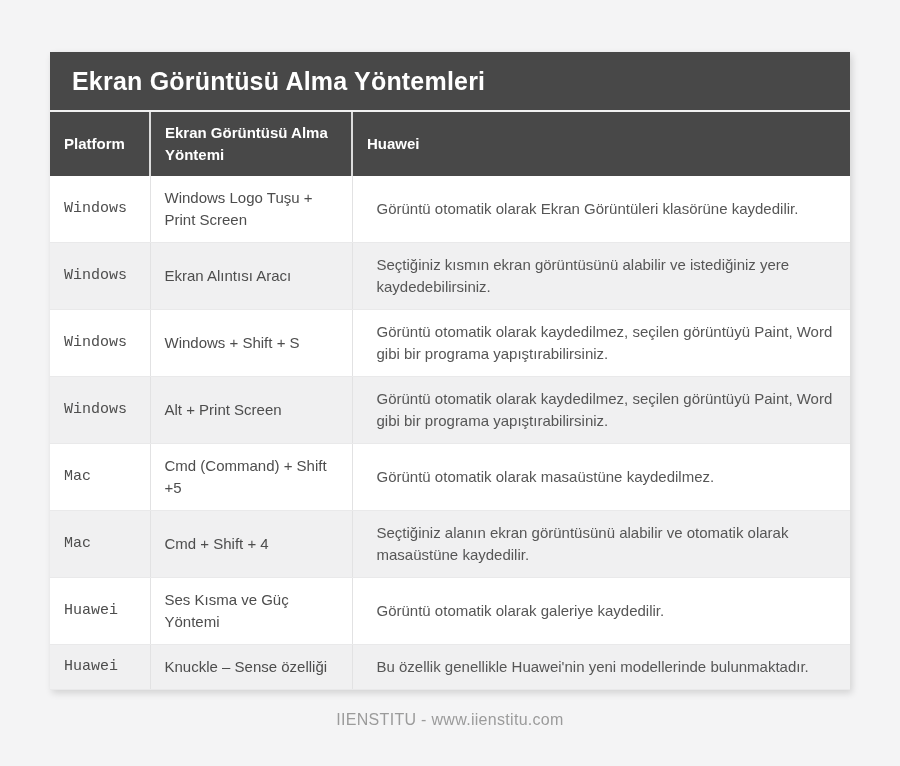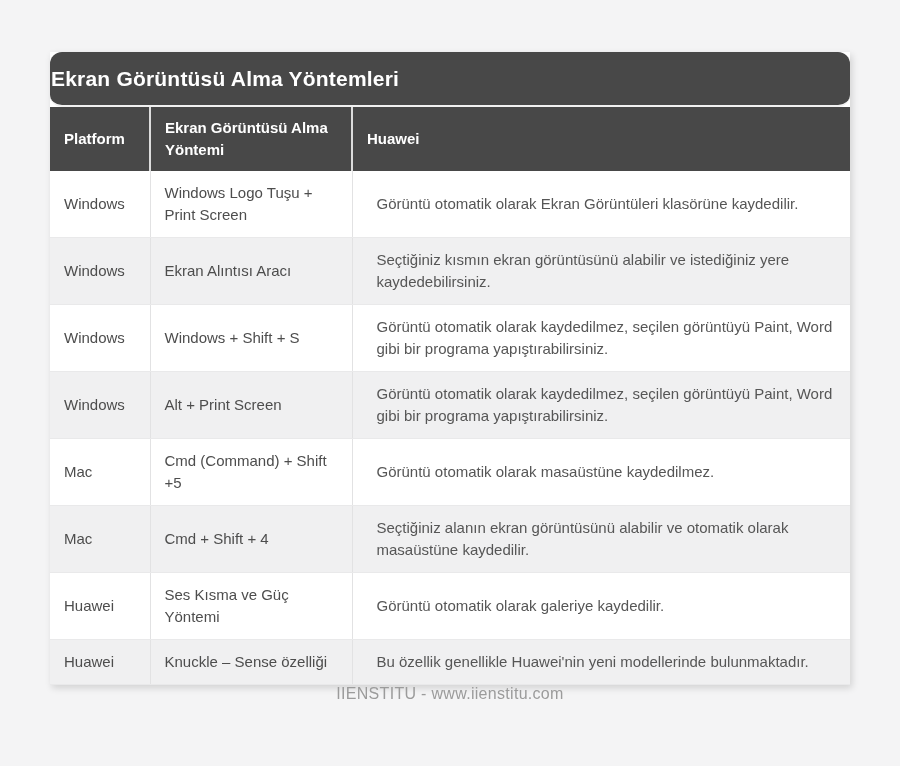--- a/index.html
+++ b/index.html
@@ -24,26 +24,25 @@
   }
   .card {
     width: 800px;
     margin: 52px auto 0 50px;
     box-shadow: 2px 3px 7px rgba(0,0,0,0.14);
     background: var(--row-bg);
   }
   .title-bar {
     background: var(--header-bg);
     color: var(--header-text);
-    font-size: 21px;
+    font-size: 25px;
     font-weight: bold;
-    padding: 15px 17px 14px 1px;
+    padding: 15px 17px 14px 22px;
     letter-spacing: 0.2px;
     border-bottom: 2px solid #f1f1f1;
-    border-radius: 12px;
   }
   table {
     width: 800px;
     border-collapse: collapse;
     table-layout: fixed;
   }
   col.c-platform { width: 100px; }
   col.c-method   { width: 202px; }
   col.c-notes    { width: 498px; }
   thead th {
@@ -60,29 +59,29 @@
   thead th:first-child { border-left: none; }
   tbody td {
     font-size: 15px;
     color: var(--body-text);
     vertical-align: middle;
     padding: 11px 14px 11px 14px;
     line-height: 1.47;
     border-left: 1px solid var(--cell-border);
     border-bottom: 1px solid var(--row-border);
   }
-  tbody td:first-child { border-left: none; }
+  tbody td:first-child { border-left: none; font-family: Liberation Mono, monospace; }
   tbody td.notes { color: var(--notes-text); padding-left: 24px; }
   tbody tr:nth-child(odd)  { background: var(--row-bg); }
   tbody tr:nth-child(even) { background: var(--row-alt-bg); }
   .footer {
     text-align: center;
     color: var(--footer-text);
     font-size: 16px;
-    margin-top: 0;
+    margin-top: 21px;
     letter-spacing: 0.3px;
   }
 </style>
 </head>
 <body>
 
 <div class="card">
   <div class="title-bar">Ekran Görüntüsü Alma Yöntemleri</div>
   <table>
     <colgroup>

